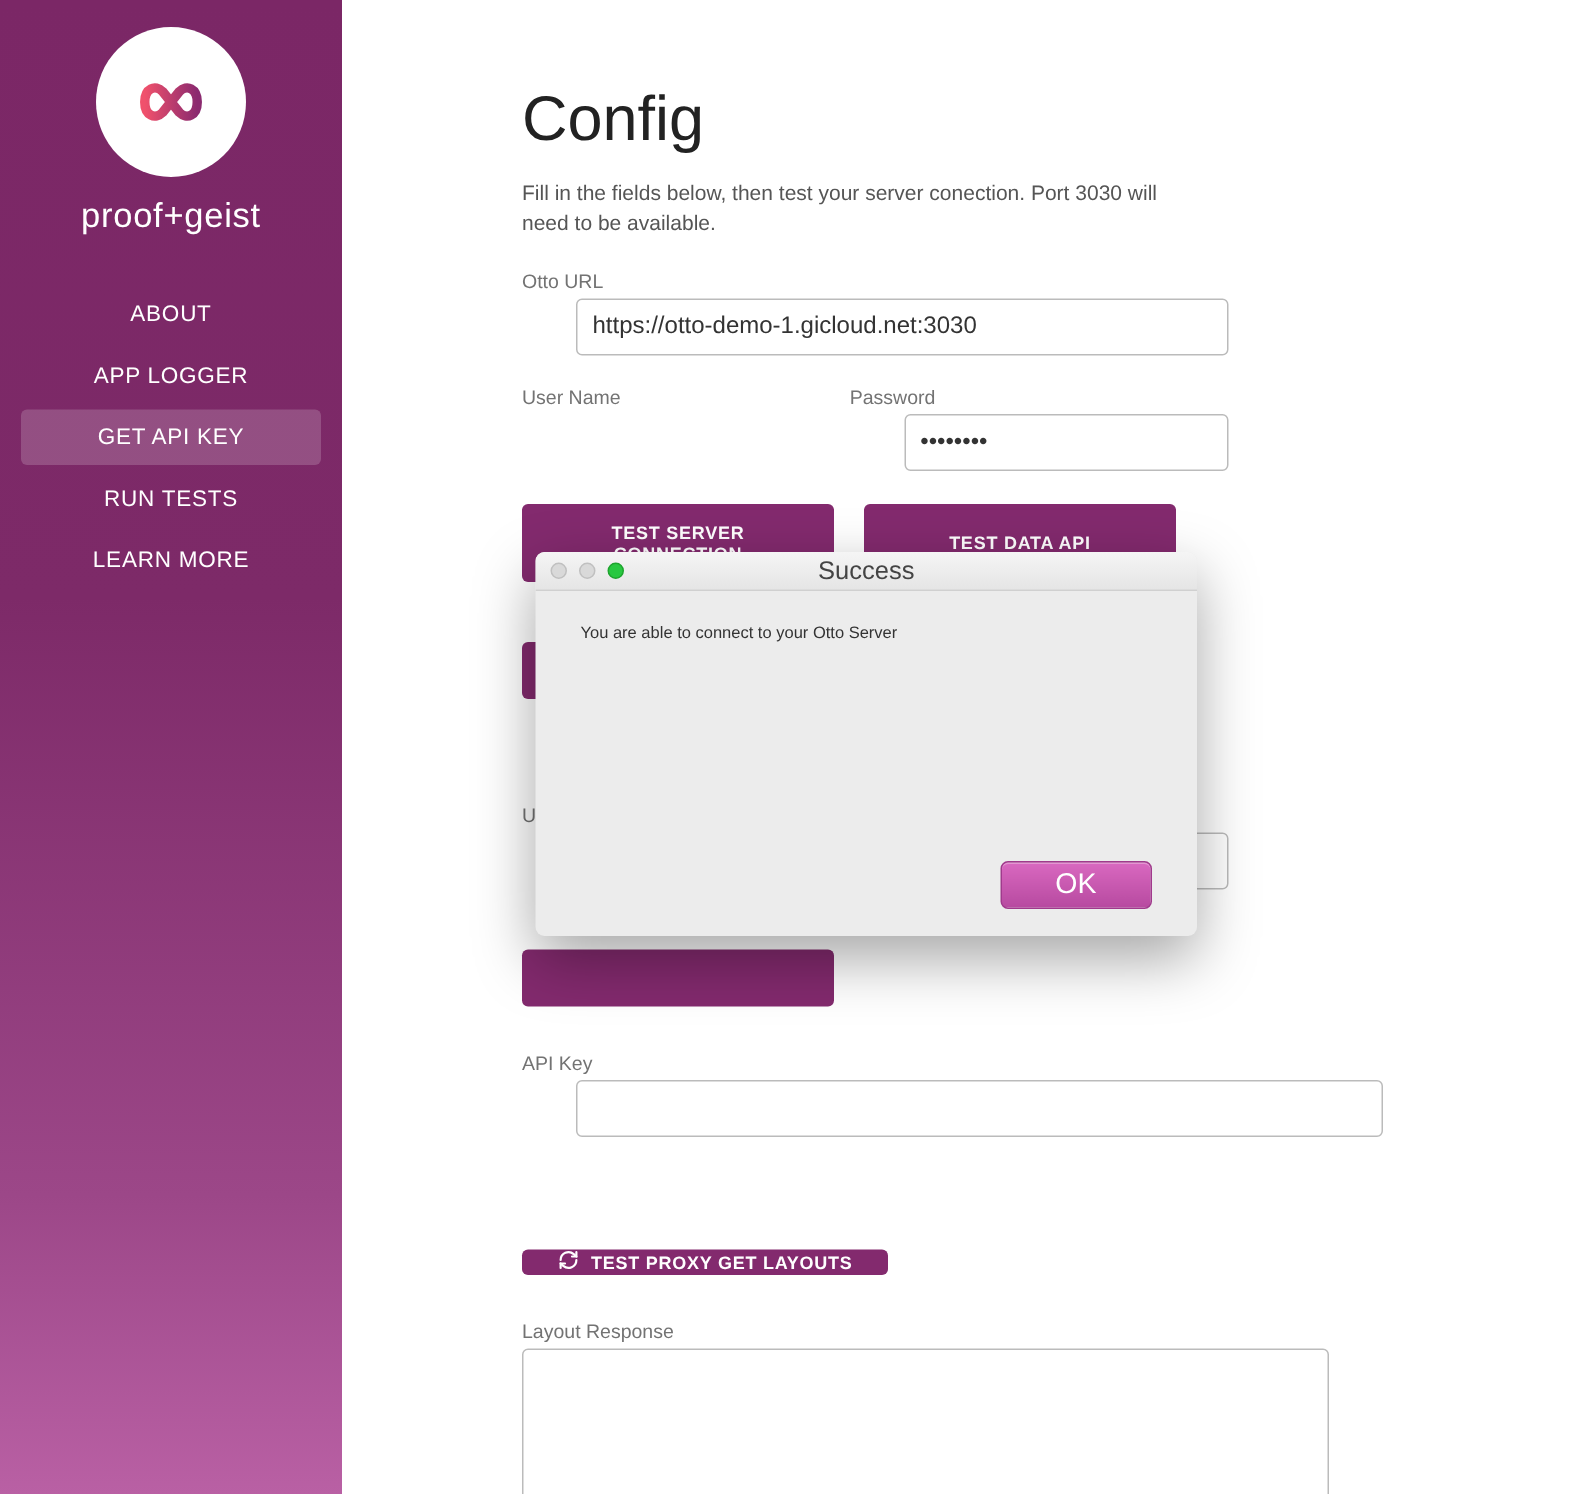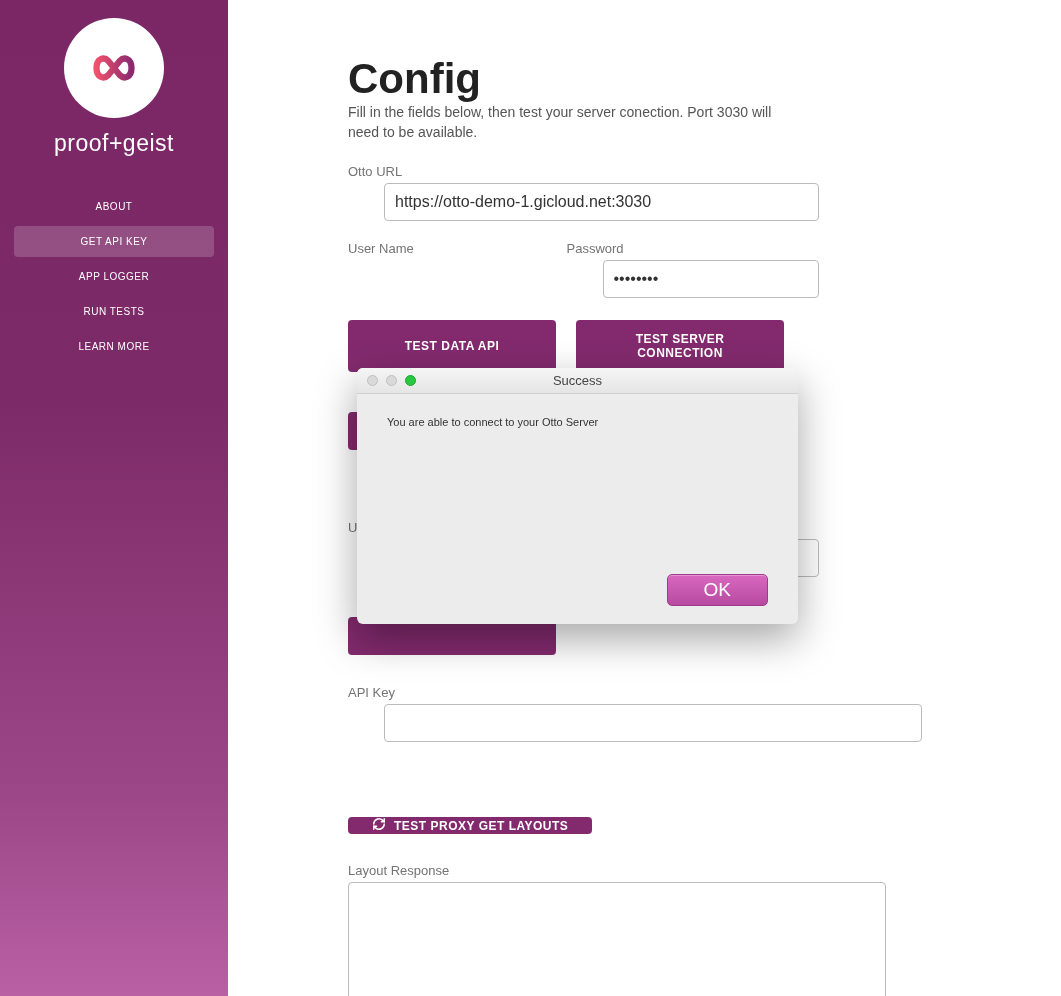--- a/index.html
+++ b/index.html
@@ -49,42 +49,42 @@
       display: flex;
       flex-direction: column;
       align-items: center;
       gap: 0;
     }
     .nav-item {
       width: 200px;
       padding: 10px 0;
       text-align: center;
       color: #fff;
-      font-size: 10px;
+      font-size: 15px;
       font-weight: 400;
       letter-spacing: 0.5px;
       cursor: pointer;
       border-radius: 4px;
       margin-bottom: 4px;
     }
     .nav-item.active {
       background: rgba(255,255,255,0.18);
     }
     .main {
       position: absolute;
       left: 228px;
       top: 0;
       right: 0;
       padding: 55px 120px 40px 120px;
     }
     .page-title {
       font-size: 42px;
-      font-weight: 700;
+      font-weight: 400;
       color: #222;
-      margin-bottom: 0;
+      margin-bottom: 16px;
       font-family: Helvetica, Arial, sans-serif;
     }
     .page-subtitle {
       font-size: 14px;
       color: #555;
       line-height: 1.4;
       max-width: 440px;
       margin-bottom: 22px;
     }
     .field-label {
@@ -188,21 +188,21 @@
       height: 11px;
       border-radius: 50%;
     }
     .tl-close { background: #d9d9d9; border: 0.5px solid #c0c0c0; }
     .tl-min { background: #d9d9d9; border: 0.5px solid #c0c0c0; }
     .tl-max { background: #28c840; border: 0.5px solid #1ea52e; }
     .dialog-title {
       position: absolute;
       width: 100%;
       text-align: center;
-      font-size: 13px;
+      font-size: 17px;
       color: #444;
       pointer-events: none;
     }
     .dialog-body {
       padding: 22px 30px 18px 30px;
       min-height: 230px;
       display: flex;
       flex-direction: column;
       justify-content: space-between;
     }
@@ -240,22 +240,22 @@
           <stop offset="0%" stop-color="#f0516c"></stop>
           <stop offset="100%" stop-color="#8b2a6f"></stop>
         </linearGradient>
       </defs>
       <path d="M 25 25 C 25 12 35 8 42 15 L 58 35 C 65 42 75 38 75 25 C 75 12 65 8 58 15 L 42 35 C 35 42 25 38 25 25 Z" fill="none" stroke="url(#lg)" stroke-width="9" stroke-linecap="round"></path>
     </svg>
   </div>
   <div class="brand-text">proof+geist</div>
   <div class="nav-list">
     <div class="nav-item">ABOUT</div>
+    <div class="nav-item">APP LOGGER</div>
     <div class="nav-item active">GET API KEY</div>
-    <div class="nav-item">APP LOGGER</div>
     <div class="nav-item">RUN TESTS</div>
     <div class="nav-item">LEARN MORE</div>
   </div>
 </div>
 
 <div class="main">
   <h1 class="page-title">Config</h1>
   <p class="page-subtitle">Fill in the fields below, then test your server conection. Port 3030 will need to be available.</p>
 
   <div class="full-width">
@@ -267,22 +267,22 @@
     <div class="col">
       <label class="field-label">User Name</label>
     </div>
     <div class="col">
       <label class="field-label">Password</label>
       <input class="text-input" type="text" value="••••••••" style="">
     </div>
   </div>
 
   <div class="btn-row">
+    <button class="btn">TEST SERVER CONNECTION</button>
     <button class="btn">TEST DATA API</button>
-    <button class="btn">TEST SERVER CONNECTION</button>
   </div>
 
   <div class="partial-btn"></div>
 
   <div style="height:40px"></div>
 
   <div class="full-width" style="width:435px">
     <label class="field-label">Us</label>
     <input class="text-input" type="text" style="">
   </div>

